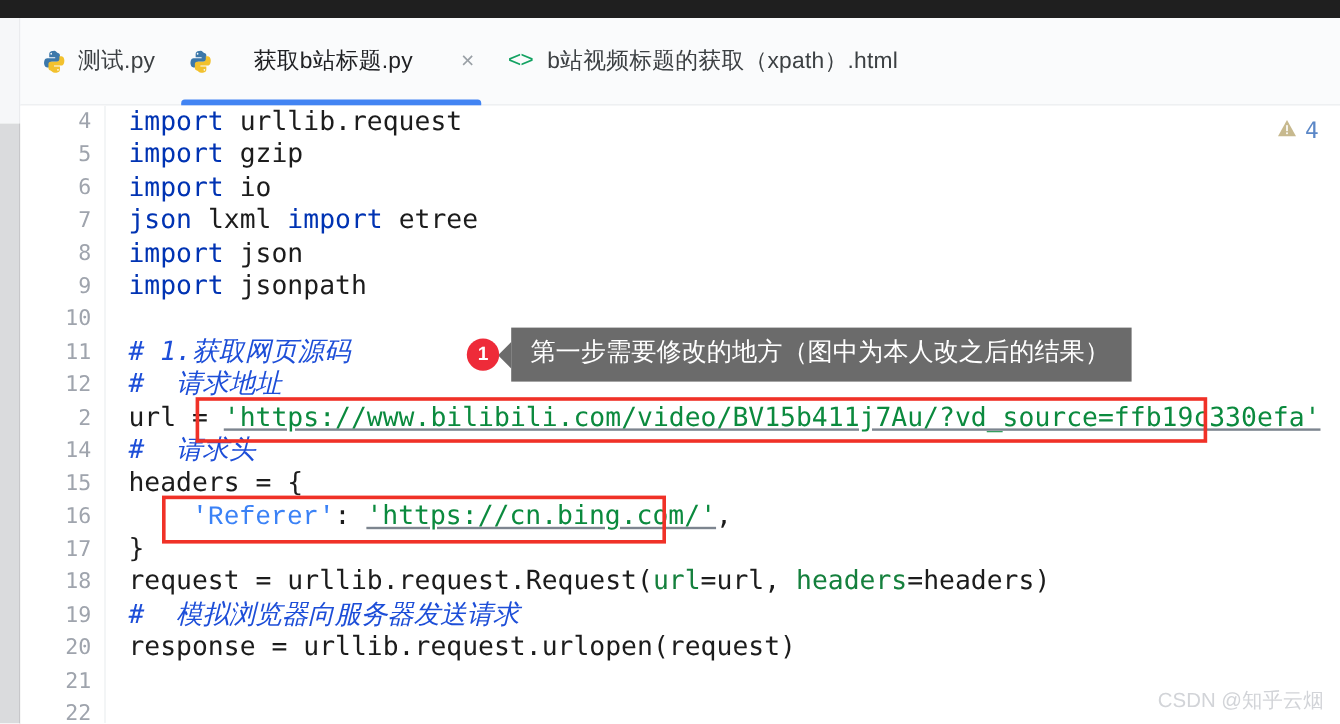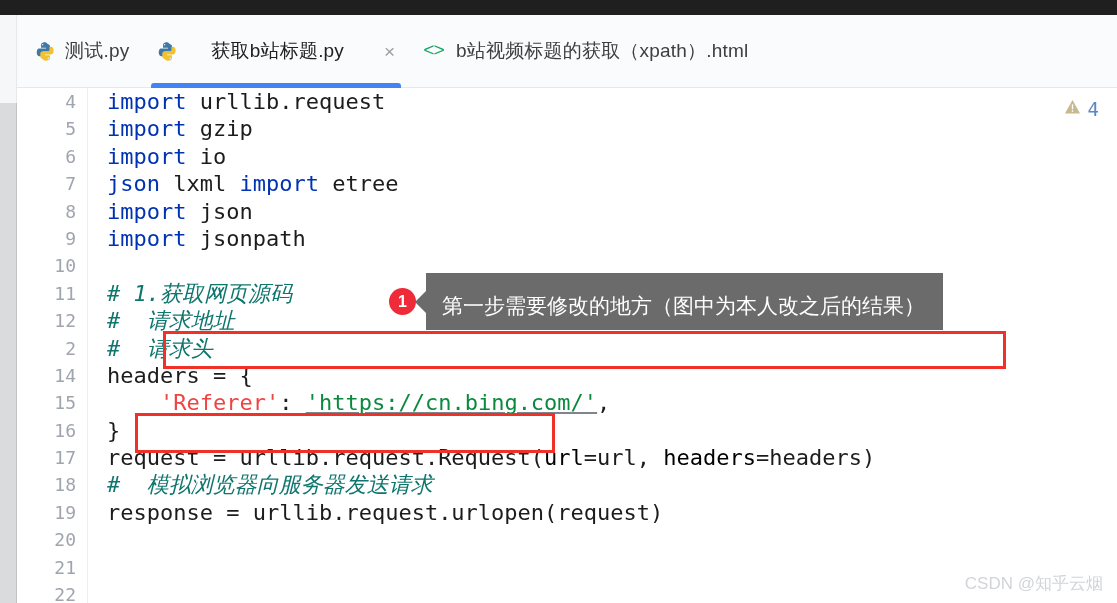--- a/index.html
+++ b/index.html
@@ -78,24 +78,24 @@
   }
   .code {
     position: absolute; left: 72px; top: 0; width: 1028px; height: 515px;
     padding-left: 18px;
     font-family: "DejaVu Sans Mono", "Liberation Mono", monospace;
     font-size: 22px;
   }
   .code .row { height: 27.4px; line-height: 27.4px; white-space: pre; }
   .kw  { color: #0033b3; }
   .plain { color: #1c1c1c; }
-  .cmt { color: #0f766e; font-style: italic; }
-  .str { color: #ef4444; }
+  .cmt { color: #1d4ed8; font-style: italic; }
+  .str { color: #3b82f6; font-family: Liberation Mono, monospace; }
   .str-link { color: #0b8a3e; text-decoration: underline; text-decoration-color:#7d858f; }
-  .kwarg { color: #000000; }
+  .kwarg { color: #15803d; }
 
   
   .warn {
     position: absolute; right: 18px; top: 10px;
     display: flex; align-items: center; gap: 7px;
   }
   .warn .tri { display:block; }
   .warn .cnt {
     font-family: "DejaVu Sans Mono", "Liberation Mono", monospace;
     font-size: 19px; color: #5b87c7;
@@ -115,21 +115,21 @@
     width: 27px; height: 27px; border-radius: 50%;
     background: #ee2b39; color: #fff;
     font-size: 16px; font-weight: bold;
     display: flex; align-items: center; justify-content: center;
     position: relative; z-index: 3;
   }
   .callout .bubble {
     position: relative; margin-left: 10px;
     background: #6b6b6b; color: #ffffff;
     font-size: 21px; line-height: 1;
-    padding: 22px 18px 14px 16px;
+    padding: 10px 18px 14px 16px;
     white-space: nowrap;
   }
   .callout .bubble:before {
     content: ""; position: absolute; left: -11px; top: 50%;
     transform: translateY(-50%);
     border-top: 11px solid transparent;
     border-bottom: 11px solid transparent;
     border-right: 11px solid #6b6b6b;
   }
 
@@ -200,20 +200,21 @@
     <div class="code" id="codearea">
         <div class="row"><span class="kw">import</span><span class="plain"> urllib.request</span></div>
         <div class="row"><span class="kw">import</span><span class="plain"> gzip</span></div>
         <div class="row"><span class="kw">import</span><span class="plain"> io</span></div>
         <div class="row"><span class="kw">json</span><span class="plain"> lxml </span><span class="kw">import</span><span class="plain"> etree</span></div>
         <div class="row"><span class="kw">import</span><span class="plain"> json</span></div>
         <div class="row"><span class="kw">import</span><span class="plain"> jsonpath</span></div>
         <div class="row"><span class="plain"></span></div>
         <div class="row"><span class="cmt"># 1.获取网页源码</span></div>
         <div class="row"><span class="cmt">#  请求地址</span></div>
+        <div class="row"><span class="plain">url = </span><span class="str-link">'https://www.bilibili.com/video/BV15b411j7Au/?vd_source=ffb19c330efa'</span></div>
         <div class="row"><span class="cmt">#  请求头</span></div>
         <div class="row"><span class="plain">headers = {</span></div>
         <div class="row"><span class="plain">    </span><span class="str">'Referer'</span><span class="plain">: </span><span class="str-link">'https://cn.bing.com/'</span><span class="plain">,</span></div>
         <div class="row"><span class="plain">}</span></div>
         <div class="row"><span class="plain">request = urllib.request.Request(</span><span class="kwarg">url</span><span class="plain">=url, </span><span class="kwarg">headers</span><span class="plain">=headers)</span></div>
         <div class="row"><span class="cmt">#  模拟浏览器向服务器发送请求</span></div>
         <div class="row"><span class="plain">response = urllib.request.urlopen(request)</span></div>
         <div class="row"><span class="plain"></span></div>
       </div>
 

